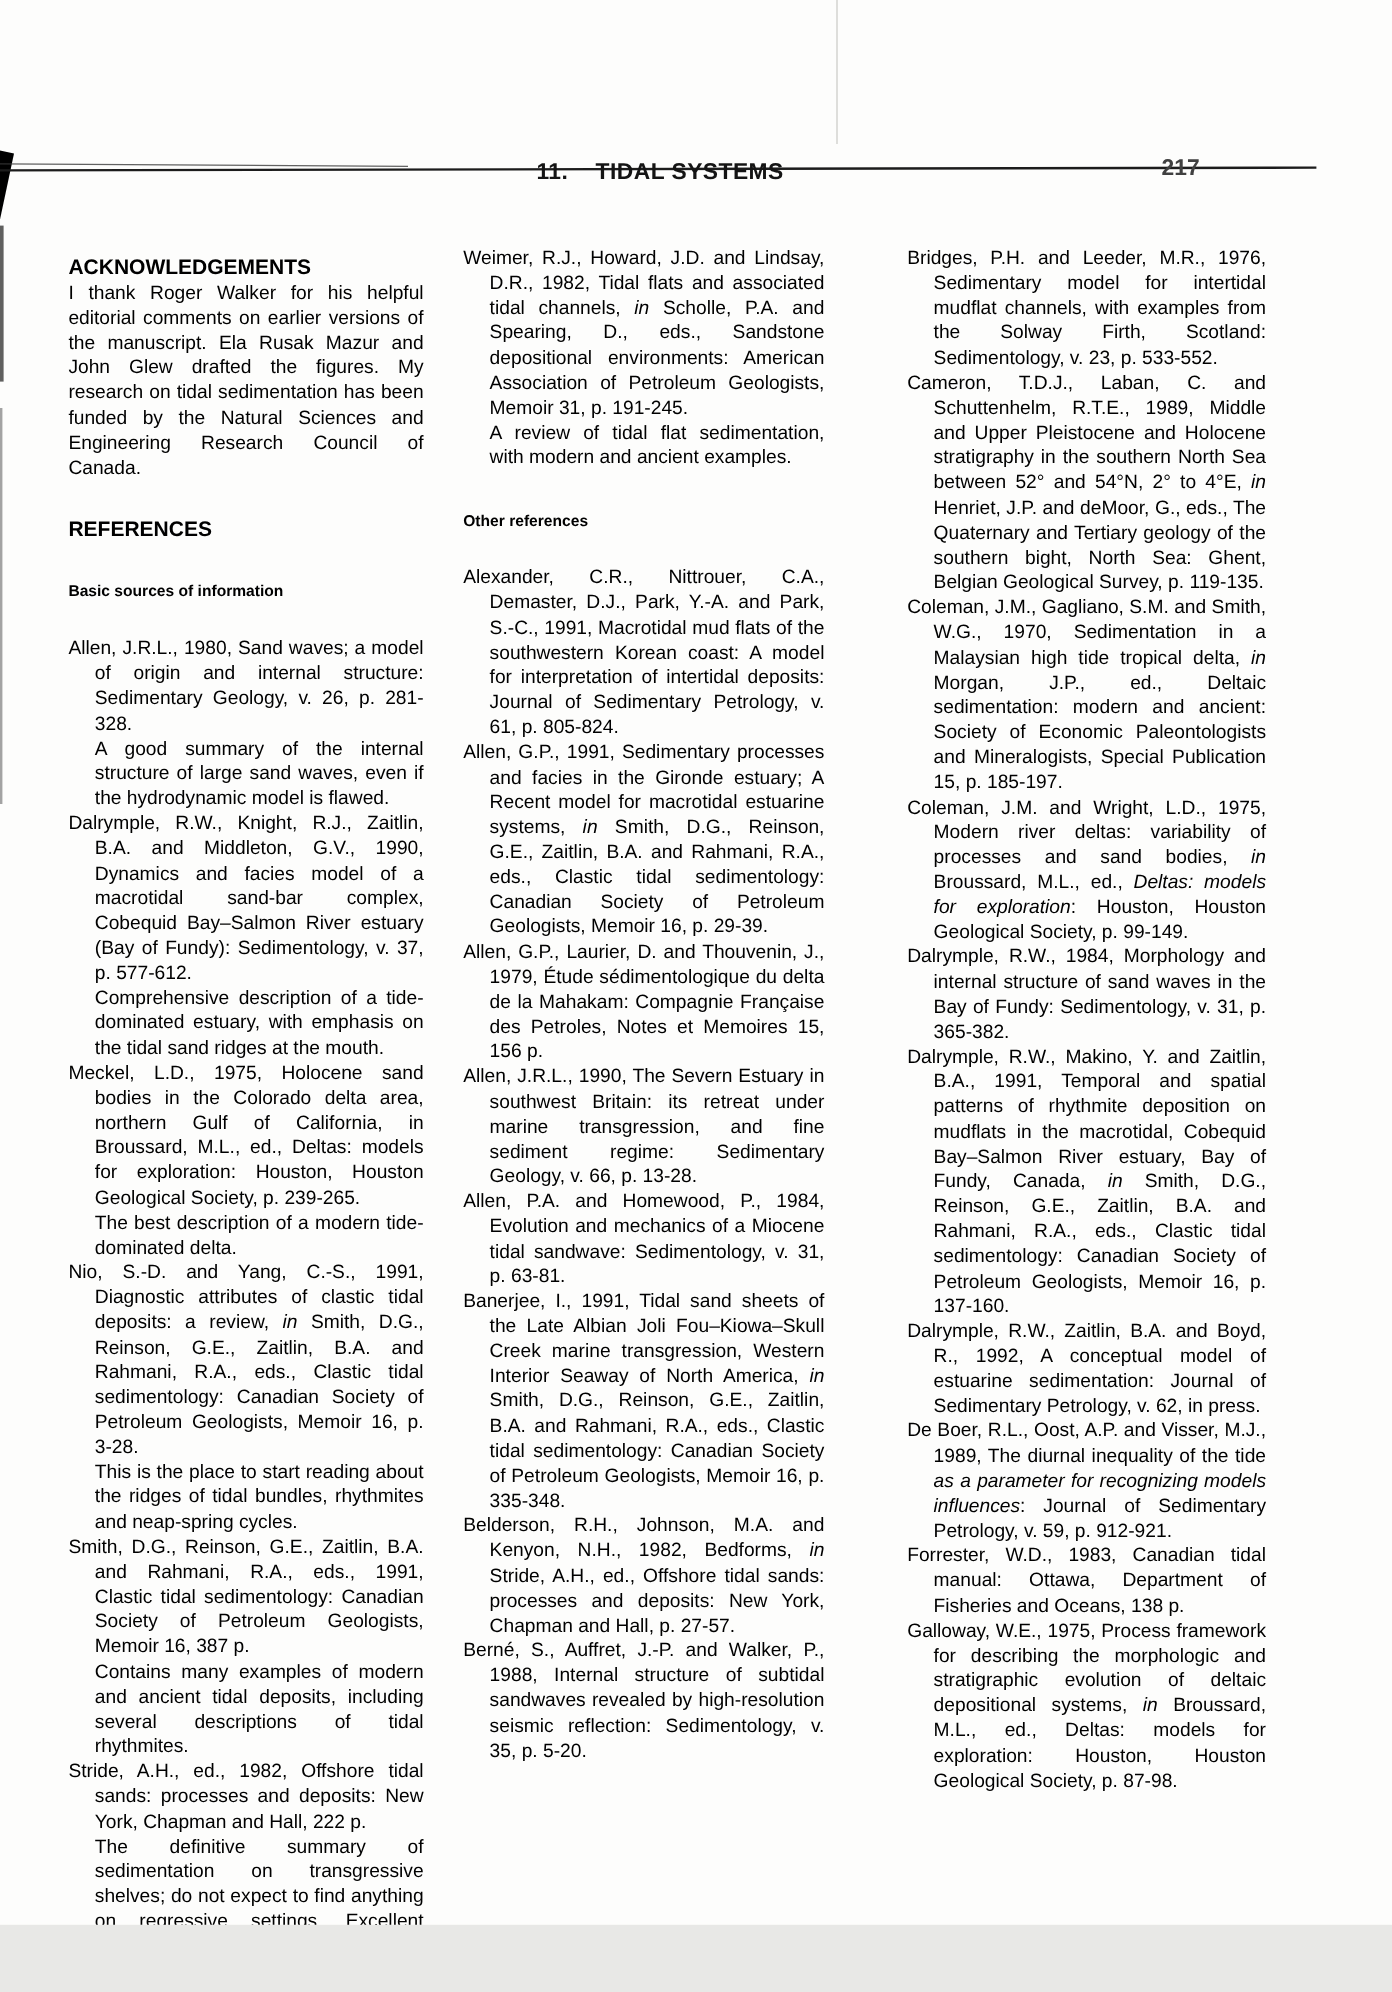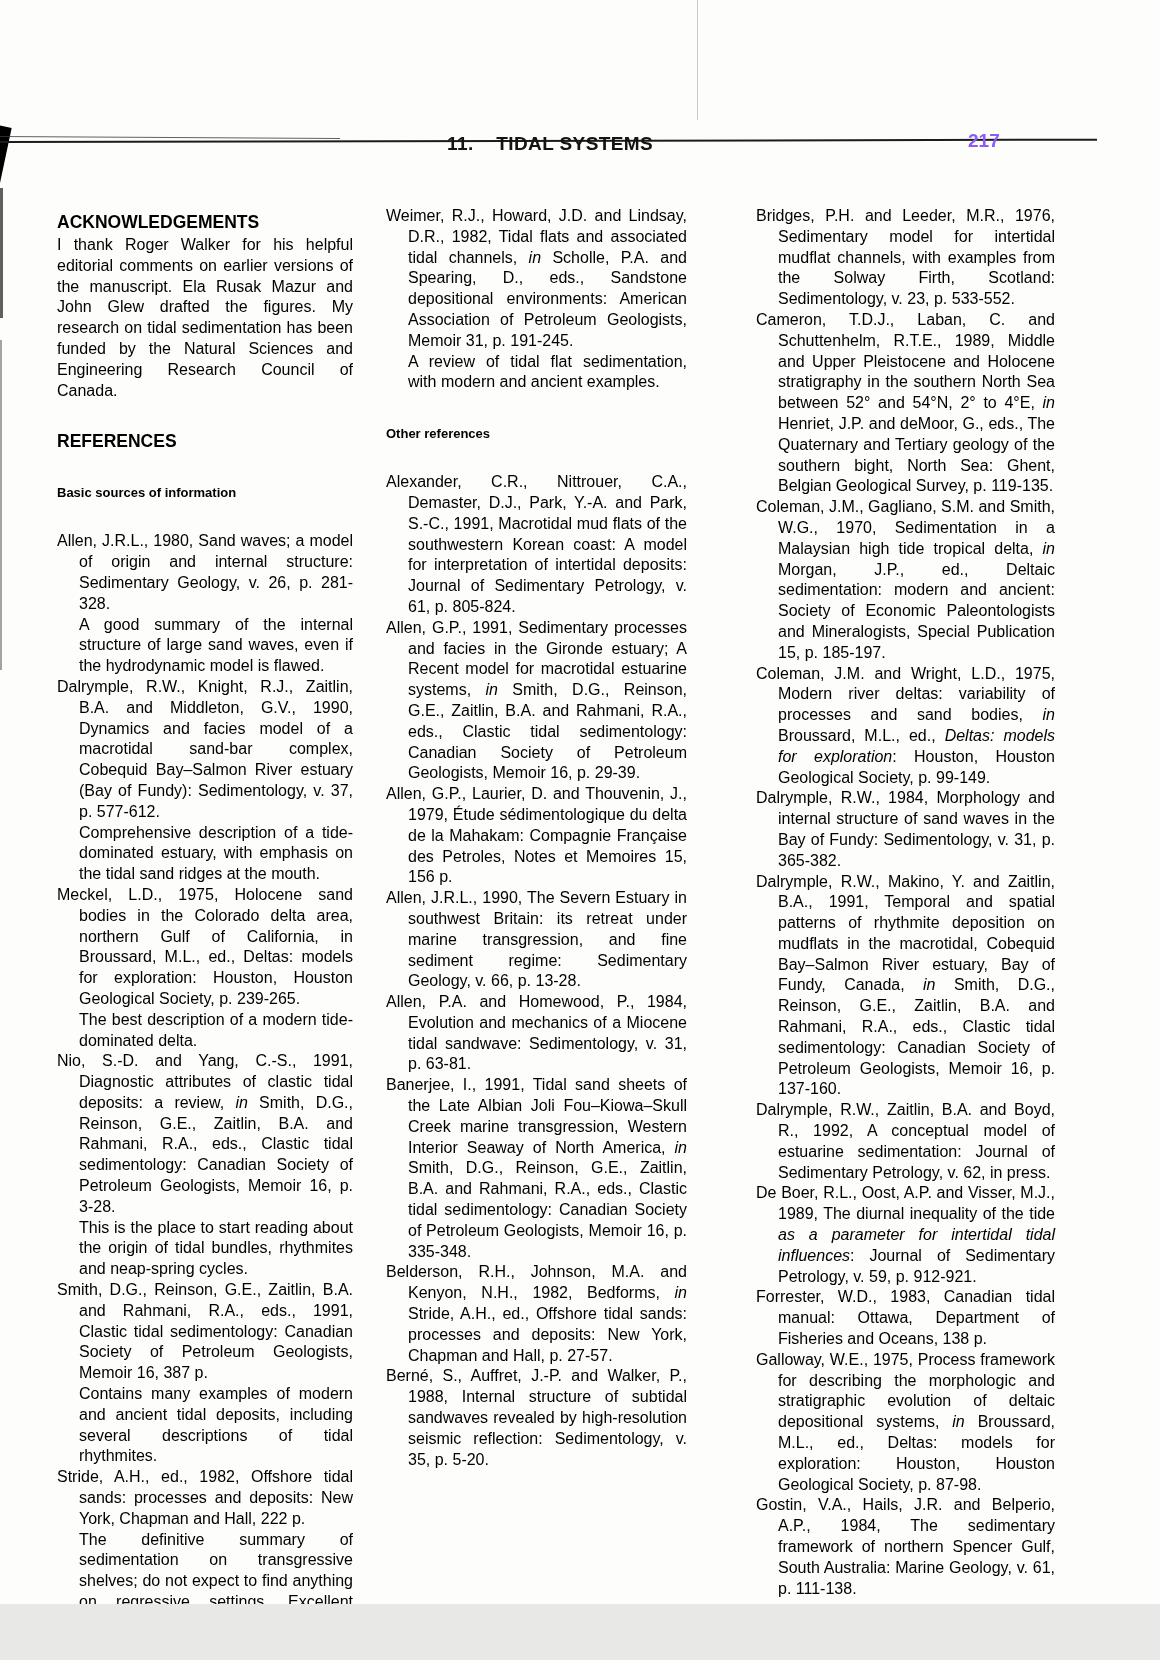--- a/index.html
+++ b/index.html
@@ -28,21 +28,21 @@
   .edge-streak1{position:absolute;left:0;top:188px;width:3px;height:130px;background:#2b2b2b;opacity:.75;}
   .edge-streak2{position:absolute;left:0;top:340px;width:2px;height:330px;background:#4a4a4a;opacity:.5;}
   .crease{position:absolute;left:697px;top:0;width:1px;height:120px;background:#bdbdb8;opacity:.8;}
 
   .running-head{
     position:absolute;top:133px;left:447px;
     font-size:19px;font-weight:700;letter-spacing:.4px;white-space:pre;color:#141414;
   }
   .page-number{
     position:absolute;top:130px;left:968px;
-    font-size:19px;font-weight:700;color:#8b5cf6;
+    font-size:19px;font-weight:700;color:#404040;
   }
 
   .col{
     position:absolute;
     font-size:16px;line-height:20.8px;
     text-align:justify;color:#000000;
   }
   .col-left{left:57px;top:212px;width:296px;}
   .col-mid{left:386px;top:206px;width:301px;}
   .col-right{left:756px;top:206px;width:299px;}
@@ -73,21 +73,21 @@
       <div class="para">I thank Roger Walker for his helpful editorial comments on earlier versions of the manuscript. Ela Rusak Mazur and John Glew drafted the figures. My research on tidal sedimentation has been funded by the Natural Sciences and Engineering Research Council of Canada.</div>
       <div class="heading">REFERENCES</div>
       <div class="subheading">Basic sources of information</div>
       <div class="ref">Allen, J.R.L., 1980, Sand waves; a model of origin and internal structure: Sedimentary Geology, v. 26, p. 281-328.</div>
       <div class="note">A good summary of the internal structure of large sand waves, even if the hydrodynamic model is flawed.</div>
       <div class="ref">Dalrymple, R.W., Knight, R.J., Zaitlin, B.A. and Middleton, G.V., 1990, Dynamics and facies model of a macrotidal sand-bar complex, Cobequid Bay–Salmon River estuary (Bay of Fundy): Sedimentology, v. 37, p. 577-612.</div>
       <div class="note">Comprehensive description of a tide-dominated estuary, with emphasis on the tidal sand ridges at the mouth.</div>
       <div class="ref">Meckel, L.D., 1975, Holocene sand bodies in the Colorado delta area, northern Gulf of California, in Broussard, M.L., ed., Deltas: models for exploration: Houston, Houston Geological Society, p. 239-265.</div>
       <div class="note">The best description of a modern tide-dominated delta.</div>
       <div class="ref">Nio, S.-D. and Yang, C.-S., 1991, Diagnostic attributes of clastic tidal deposits: a review, <i>in</i> Smith, D.G., Reinson, G.E., Zaitlin, B.A. and Rahmani, R.A., eds., Clastic tidal sedimentology: Canadian Society of Petroleum Geologists, Memoir 16, p. 3-28.</div>
-      <div class="note">This is the place to start reading about the origin of tidal bundles, rhythmites and neap-spring cycles.</div>
+      <div class="note">This is the place to start reading about the ridges of tidal bundles, rhythmites and neap-spring cycles.</div>
       <div class="ref">Smith, D.G., Reinson, G.E., Zaitlin, B.A. and Rahmani, R.A., eds., 1991, Clastic tidal sedimentology: Canadian Society of Petroleum Geologists, Memoir 16, 387 p.</div>
       <div class="note">Contains many examples of modern and ancient tidal deposits, including several descriptions of tidal rhythmites.</div>
       <div class="ref">Stride, A.H., ed., 1982, Offshore tidal sands: processes and deposits: New York, Chapman and Hall, 222 p.</div>
       <div class="note">The definitive summary of sedimentation on transgressive shelves; do not expect to find anything on regressive settings. Excellent chapters on tidal processes, bedforms and facies distribution.</div>
     </div>
   <div class="col col-mid">
       <div class="ref">Weimer, R.J., Howard, J.D. and Lindsay, D.R., 1982, Tidal flats and associated tidal channels, <i>in</i> Scholle, P.A. and Spearing, D., eds., Sandstone depositional environments: American Association of Petroleum Geologists, Memoir 31, p. 191-245.</div>
       <div class="note">A review of tidal flat sedimentation, with modern and ancient examples.</div>
       <div class="subheading">Other references</div>
       <div class="ref">Alexander, C.R., Nittrouer, C.A., Demaster, D.J., Park, Y.-A. and Park, S.-C., 1991, Macrotidal mud flats of the southwestern Korean coast: A model for interpretation of intertidal deposits: Journal of Sedimentary Petrology, v. 61, p. 805-824.</div>
@@ -100,18 +100,17 @@
       <div class="ref">Berné, S., Auffret, J.-P. and Walker, P., 1988, Internal structure of subtidal sandwaves revealed by high-resolution seismic reflection: Sedimentology, v. 35, p. 5-20.</div>
     </div>
   <div class="col col-right">
       <div class="ref">Bridges, P.H. and Leeder, M.R., 1976, Sedimentary model for intertidal mudflat channels, with examples from the Solway Firth, Scotland: Sedimentology, v. 23, p. 533-552.</div>
       <div class="ref">Cameron, T.D.J., Laban, C. and Schuttenhelm, R.T.E., 1989, Middle and Upper Pleistocene and Holocene stratigraphy in the southern North Sea between 52° and 54°N, 2° to 4°E, <i>in</i> Henriet, J.P. and deMoor, G., eds., The Quaternary and Tertiary geology of the southern bight, North Sea: Ghent, Belgian Geological Survey, p. 119-135.</div>
       <div class="ref">Coleman, J.M., Gagliano, S.M. and Smith, W.G., 1970, Sedimentation in a Malaysian high tide tropical delta, <i>in</i> Morgan, J.P., ed., Deltaic sedimentation: modern and ancient: Society of Economic Paleontologists and Mineralogists, Special Publication 15, p. 185-197.</div>
       <div class="ref">Coleman, J.M. and Wright, L.D., 1975, Modern river deltas: variability of processes and sand bodies, <i>in</i> Broussard, M.L., ed., <i>Deltas: models for exploration</i>: Houston, Houston Geological Society, p. 99-149.</div>
       <div class="ref">Dalrymple, R.W., 1984, Morphology and internal structure of sand waves in the Bay of Fundy: Sedimentology, v. 31, p. 365-382.</div>
       <div class="ref">Dalrymple, R.W., Makino, Y. and Zaitlin, B.A., 1991, Temporal and spatial patterns of rhythmite deposition on mudflats in the macrotidal, Cobequid Bay–Salmon River estuary, Bay of Fundy, Canada, <i>in</i> Smith, D.G., Reinson, G.E., Zaitlin, B.A. and Rahmani, R.A., eds., Clastic tidal sedimentology: Canadian Society of Petroleum Geologists, Memoir 16, p. 137-160.</div>
       <div class="ref">Dalrymple, R.W., Zaitlin, B.A. and Boyd, R., 1992, A conceptual model of estuarine sedimentation: Journal of Sedimentary Petrology, v. 62, in press.</div>
-      <div class="ref">De Boer, R.L., Oost, A.P. and Visser, M.J., 1989, The diurnal inequality of the tide <i>as a parameter for intertidal tidal influences</i>: Journal of Sedimentary Petrology, v. 59, p. 912-921.</div>
+      <div class="ref">De Boer, R.L., Oost, A.P. and Visser, M.J., 1989, The diurnal inequality of the tide <i>as a parameter for recognizing models influences</i>: Journal of Sedimentary Petrology, v. 59, p. 912-921.</div>
       <div class="ref">Forrester, W.D., 1983, Canadian tidal manual: Ottawa, Department of Fisheries and Oceans, 138 p.</div>
       <div class="ref">Galloway, W.E., 1975, Process framework for describing the morphologic and stratigraphic evolution of deltaic depositional systems, <i>in</i> Broussard, M.L., ed., Deltas: models for exploration: Houston, Houston Geological Society, p. 87-98.</div>
-      <div class="ref">Gostin, V.A., Hails, J.R. and Belperio, A.P., 1984, The sedimentary framework of northern Spencer Gulf, South Australia: Marine Geology, v. 61, p. 111-138.</div>
     </div>
 </div>
 
 </body></html>

